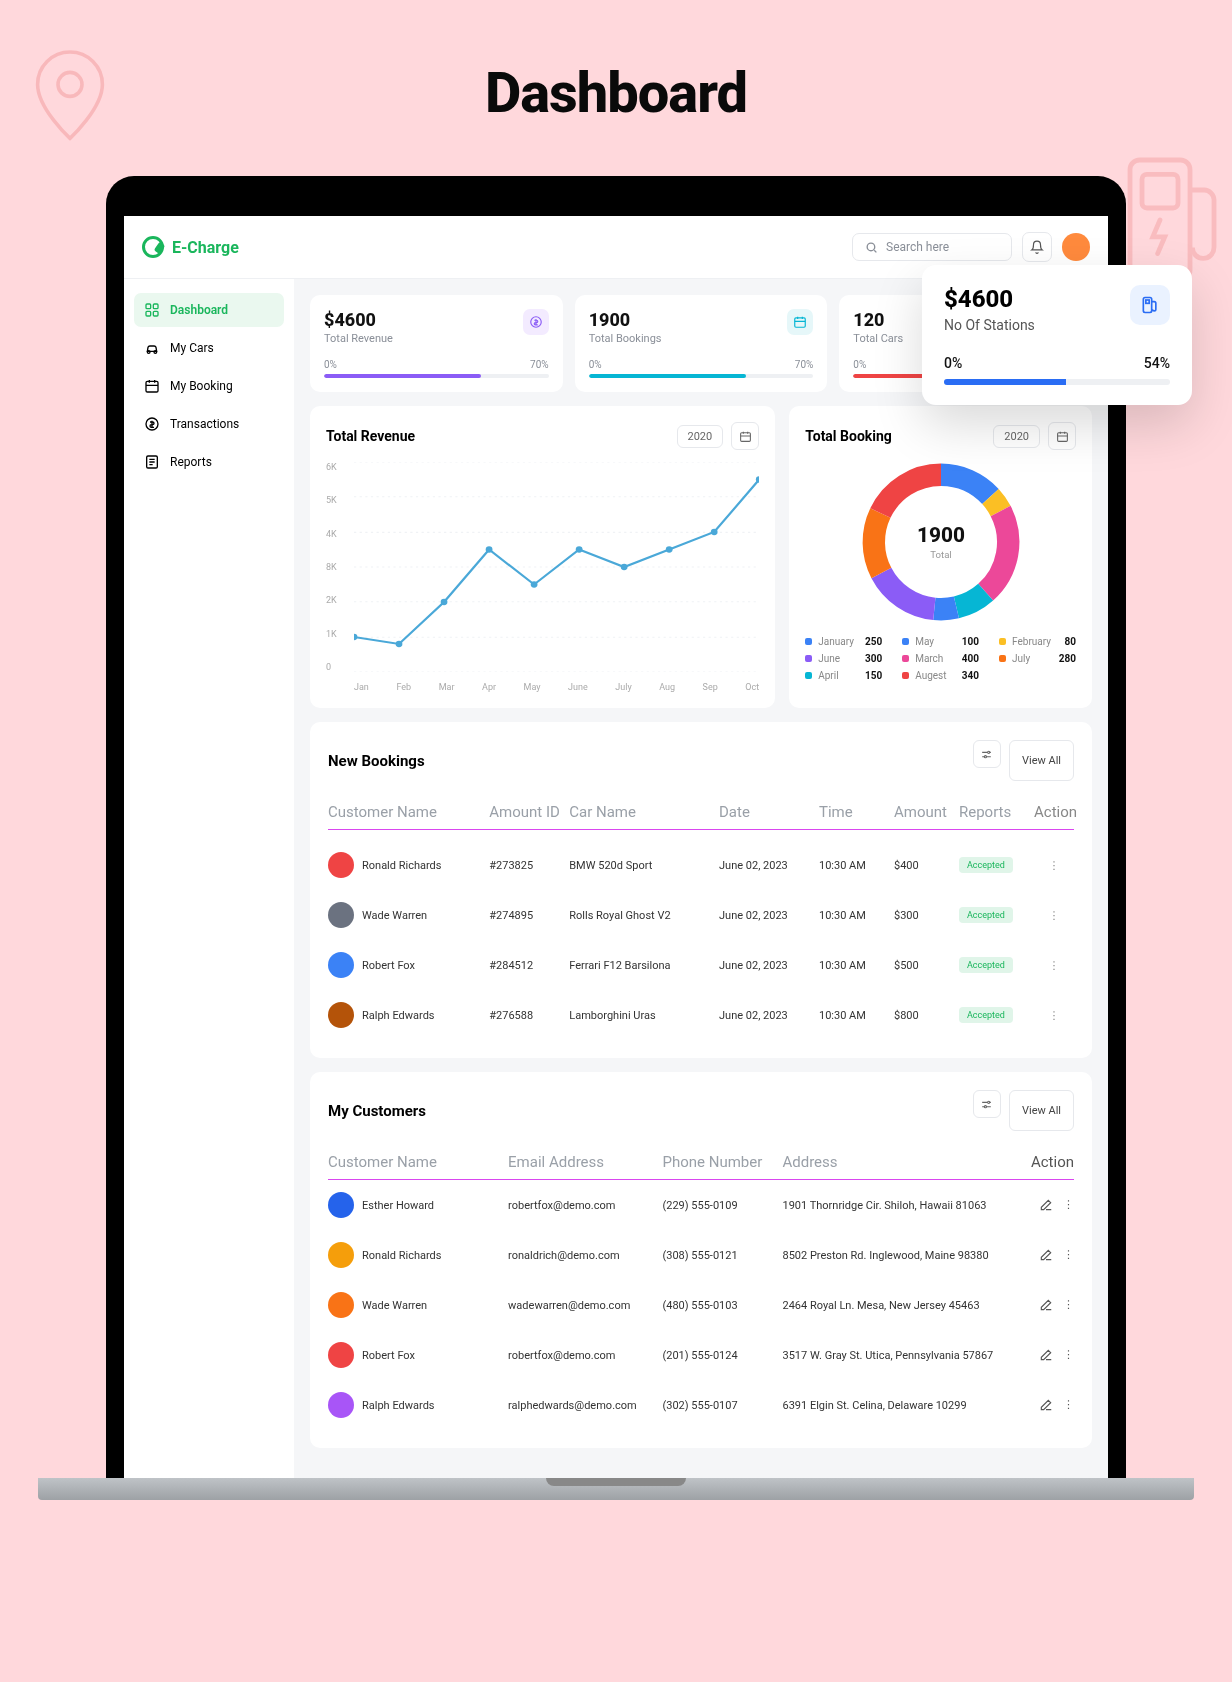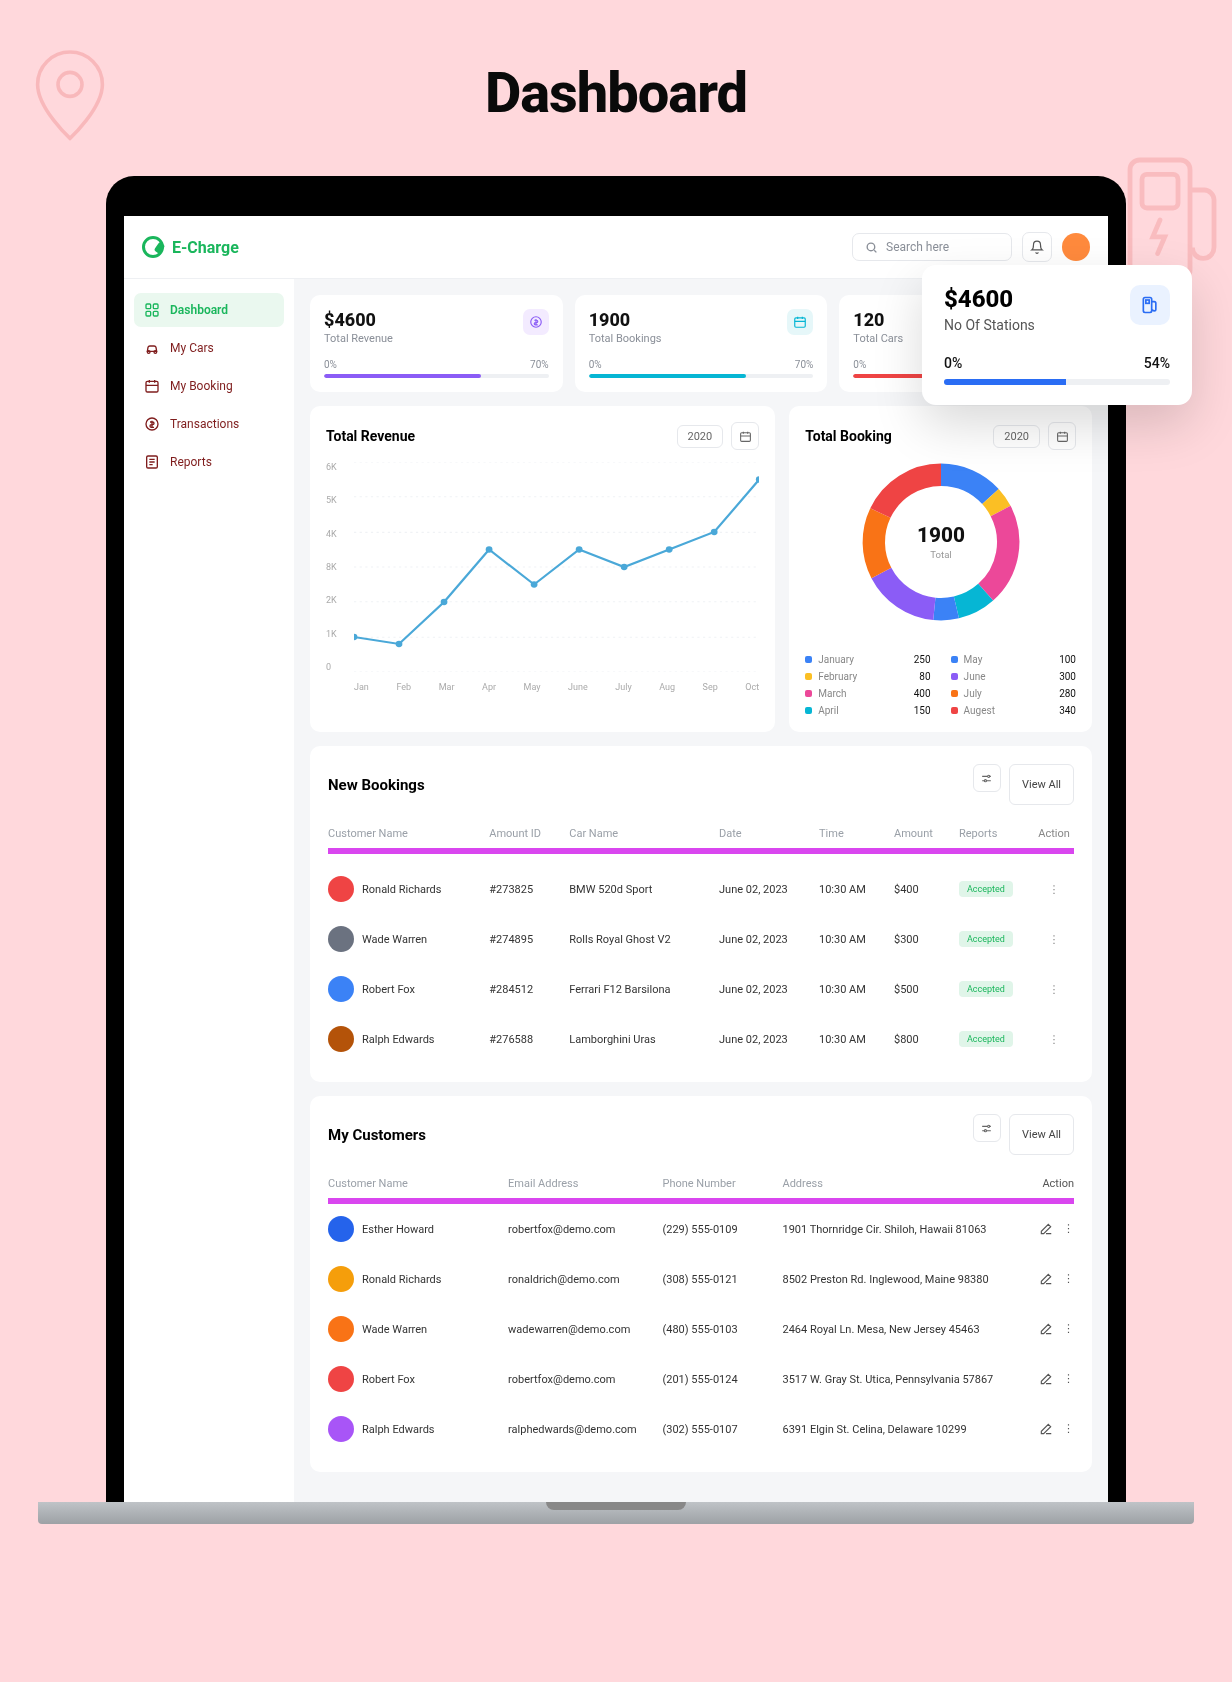--- a/index.html
+++ b/index.html
@@ -16,21 +16,21 @@
 .header{display:flex;align-items:center;padding:16px 18px;background:#fff;border-bottom:1px solid #eef0f3}
 .logo{display:flex;align-items:center;gap:8px;font-weight:700;color:#1ab65c;font-size:16px}
 .logo-mark{width:22px;height:22px;border:3px solid #1ab65c;border-radius:50%;position:relative}
 .logo-mark:after{content:'';position:absolute;width:7px;height:10px;background:#1ab65c;right:-2px;bottom:2px;transform:rotate(35deg);border-radius:2px}
 .header-spacer{flex:1}
 .search-box{display:flex;align-items:center;gap:8px;border:1px solid #e6e8ec;border-radius:7px;padding:6px 12px;width:160px;color:#8a8f98;font-size:12px}
 .bell-btn{width:30px;height:30px;border:1px solid #e6e8ec;border-radius:7px;display:flex;align-items:center;justify-content:center;margin-left:10px;color:#555}
 .avatar-hdr{width:28px;height:28px;border-radius:50%;background:#ff8a3d;margin-left:10px}
 .app-body{display:flex}
 .sidebar{width:170px;background:#fff;padding:14px 10px;min-height:1060px}
-.nav-item{display:flex;align-items:center;gap:10px;padding:9px 10px;border-radius:7px;font-size:12px;color:#7f1d1d;cursor:pointer;margin-bottom:4px}
+.nav-item{display:flex;align-items:center;gap:10px;padding:9px 10px;border-radius:7px;font-size:12px;color:#000000;cursor:pointer;margin-bottom:4px}
 .nav-item.active{background:#eaf8ef;color:#1ab65c;font-weight:600}
 .nav-icon{width:16px;height:16px;flex-shrink:0}
 .main{flex:1;padding:16px;background:#f5f6f8}
 .stats-row{display:flex;gap:12px;margin-bottom:14px}
 .stat-card{background:#fff;border-radius:10px;padding:14px;flex:1;position:relative}
 .stat-top{display:flex;justify-content:space-between;align-items:flex-start}
 .stat-val{font-size:18px;font-weight:800;color:#111}
 .stat-lbl{font-size:11px;color:#8a8f98;margin-top:2px}
 .stat-icon{width:26px;height:26px;border-radius:7px;display:flex;align-items:center;justify-content:center;font-size:13px}
 .ic-purple{background:#f3ebff;color:#8b5cf6}
@@ -56,34 +56,34 @@
 .chart-hdr{display:flex;justify-content:space-between;align-items:center;margin-bottom:12px}
 .chart-title{font-size:14px;font-weight:700}
 .chart-ctrls{display:flex;gap:8px;align-items:center}
 .year-sel{border:1px solid #e6e8ec;border-radius:6px;padding:4px 10px;font-size:11px;color:#666}
 .cal-btn{width:28px;height:28px;border:1px solid #e6e8ec;border-radius:6px;display:flex;align-items:center;justify-content:center;color:#666}
 .rev-chart{height:230px;position:relative}
 .rev-y{position:absolute;left:0;top:0;bottom:20px;width:24px;display:flex;flex-direction:column;justify-content:space-between;font-size:9px;color:#aaa}
 .rev-plot{position:absolute;left:28px;right:0;top:0;bottom:20px}
 .rev-x{position:absolute;left:28px;right:0;bottom:0;display:flex;justify-content:space-between;font-size:9px;color:#aaa}
 .donut-wrap{display:flex;justify-content:center;margin:10px 0}
-.donut-legend{display:grid;grid-template-columns:1fr 1fr;gap:6px 20px;margin-top:32px;font-size:10px}
+.donut-legend{display:grid;grid-template-columns:1fr 1fr 1fr;gap:6px 20px;margin-top:14px;font-size:10px}
 .leg-item{display:flex;align-items:center;justify-content:space-between}
 .leg-left{display:flex;align-items:center;gap:6px}
 .leg-sw{width:7px;height:7px;border-radius:2px}
 .leg-name{color:#888}
-.leg-val{color:#111;font-weight:400}
+.leg-val{color:#111;font-weight:700}
 .section-card{background:#fff;border-radius:10px;padding:18px;margin-bottom:14px}
 .section-hdr{display:flex;justify-content:space-between;align-items:center;margin-bottom:14px}
 .section-title{font-size:15px;font-weight:700}
 .section-ctrls{display:flex;gap:8px}
 .filter-btn{width:28px;height:28px;border:1px solid #e6e8ec;border-radius:6px;display:flex;align-items:center;justify-content:center;color:#666;font-size:12px}
 .viewall-btn{border:1px solid #e6e8ec;border-radius:6px;padding:13px 12px;font-size:11px;color:#444}
 .tbl{width:100%}
-.tbl-hdr{display:flex;font-size:11px;color:#9aa0a8;padding:8px 0;border-bottom:6px solid #d946ef}
+.tbl-hdr{display:flex;font-size:15px;color:#9aa0a8;padding:8px 0;border-bottom:1px solid #d946ef}
 .tbl-row{display:flex;align-items:center;padding:12px 0;font-size:11px;color:#333}
 .col-cust{flex:1.4;display:flex;align-items:center;gap:8px}
 .col-bid{width:80px}
 .col-car{flex:1.3}
 .col-date{width:100px}
 .col-time{width:75px}
 .col-amt{width:65px}
 .col-stat{width:75px}
 .col-act{width:40px;text-align:center;color:#888}
 .row-avatar{width:26px;height:26px;border-radius:50%;flex-shrink:0}

